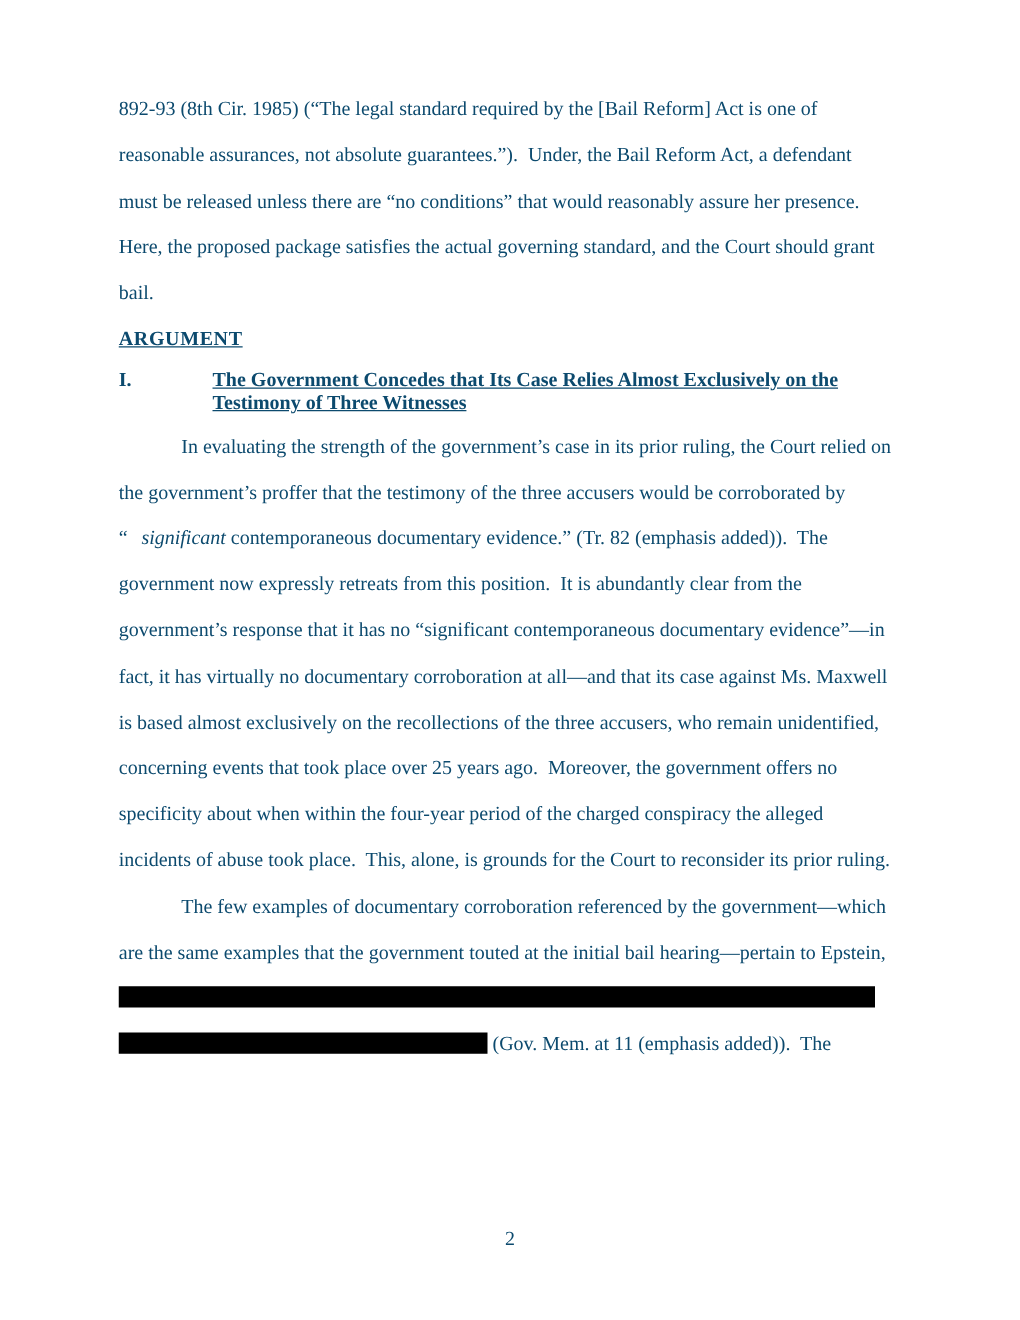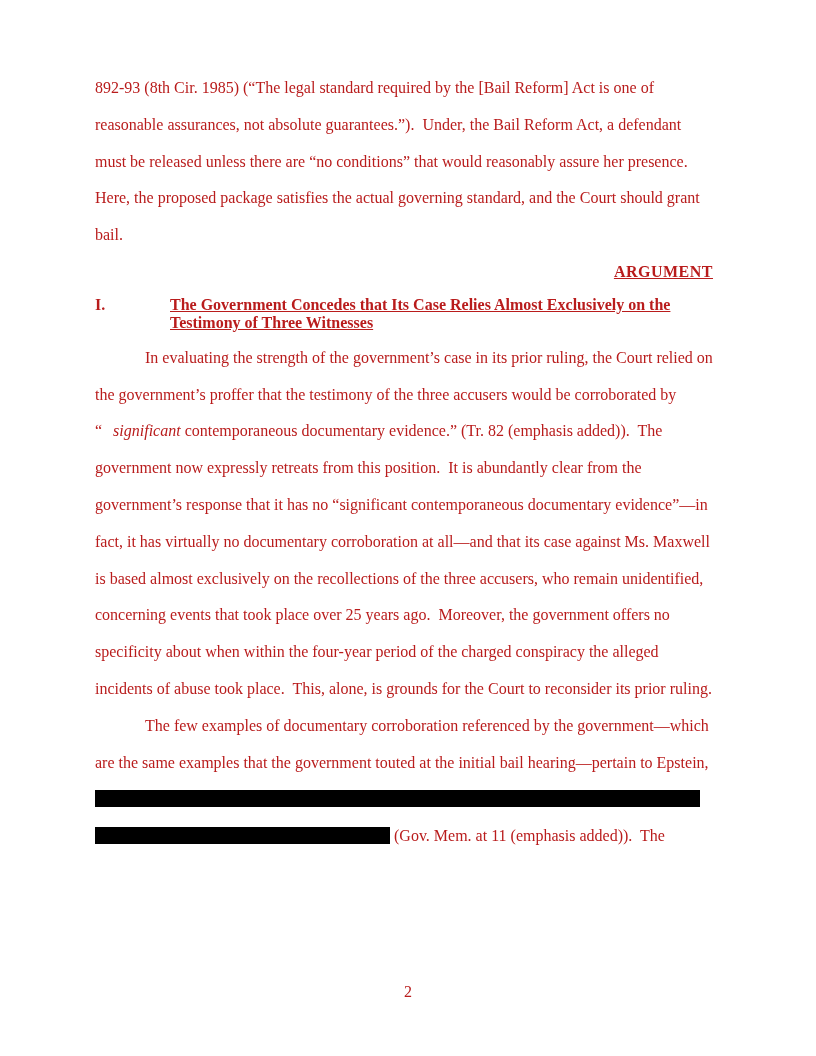--- a/index.html
+++ b/index.html
@@ -5,39 +5,39 @@
   * { box-sizing: border-box; }
   html, body { margin: 0; padding: 0; background: #ffffff; }
   .page {
     position: relative;
     width: 816px;
     height: 1056px;
     background: #ffffff;
     overflow: hidden;
     font-family: "Liberation Serif", "DejaVu Serif", serif;
     font-size: 16px;
-    color: #b91c1c;
+    color: #0c4a6e;
   }
   .content {
     position: absolute;
     left: 95px;
     top: 70px;
     width: 618px;
   }
   .para {
     margin: 0;
     line-height: 36.8px;
     white-space: pre-wrap;
     text-align: left;
   }
   .para.indent { text-indent: 50px; }
   .argument-heading {
     margin: 0;
     line-height: 36.8px;
-    text-align: right;
+    text-align: left;
     font-family: Liberation Serif, serif;
   }
   .argument-heading .hd {
     font-weight: bold;
     text-decoration: underline;
     letter-spacing: 0.5px;
   }
   .section-heading {
     display: flex;
     margin: 5px 0 0 0;

